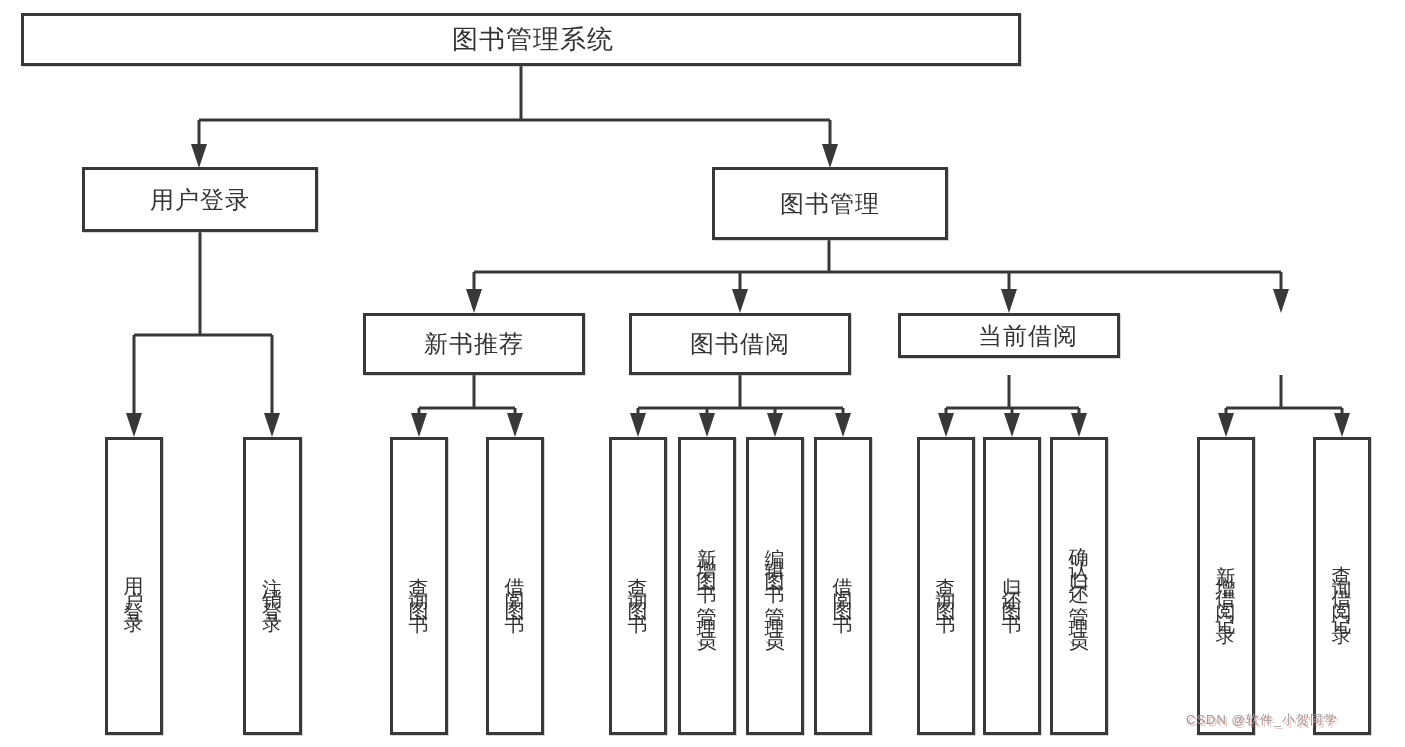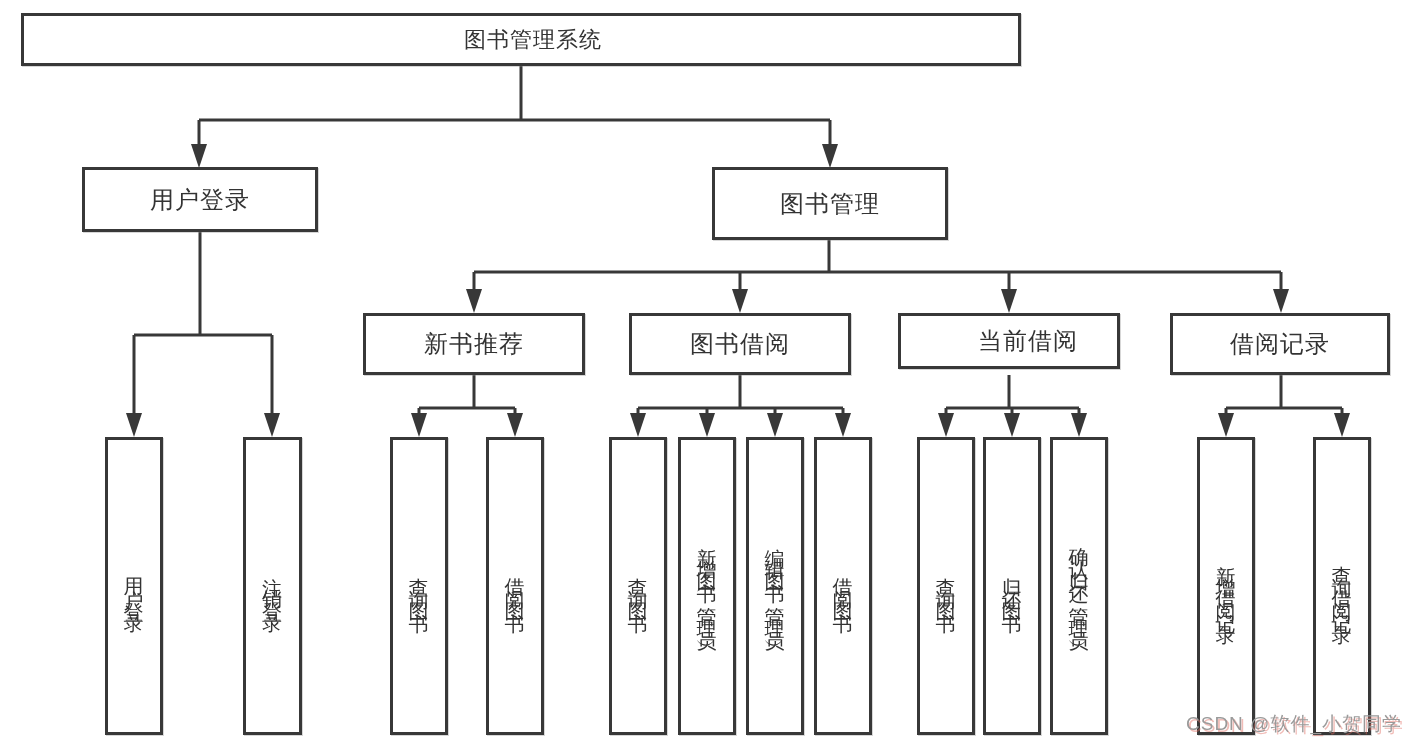--- a/index.html
+++ b/index.html
@@ -33,37 +33,37 @@
     align-items: center;
     justify-content: center;
     box-shadow: 1px 1px 0 rgba(140,140,140,0.35);
   }
   .node.h {
     font-size: 24px;
     letter-spacing: 1px;
     white-space: nowrap;
   }
   .node.root {
-    font-size: 22px;
+    font-size: 26px;
     padding-left: 24px;
   }
   .node.v {
     font-size: 20px;
   }
   .node.v .vtext {
     writing-mode: vertical-rl;
     text-orientation: mixed;
     letter-spacing: 12px;
     line-height: 1;
   }
   .watermark {
     position: absolute;
     left: 1186px;
     top: 711px;
-    font-size: 19px;
+    font-size: 13px;
     letter-spacing: 1px;
     color: #9a9a9a;
     text-shadow: 2px 2px 0 rgba(224,106,95,0.45);
     white-space: nowrap;
   }
 </style>
 </head>
 <body>
 
 <div class="stage">
@@ -136,25 +136,22 @@
   <div class="node h" style="left:712px; top:167px; width:236px; height:73px;">
     <span>图书管理</span>
   </div>
 
   <div class="node h" style="left:629px; top:313px; width:222px; height:62px;">
     <span>图书借阅</span>
   </div>
   <div class="node h" style="left:363px; top:313px; width:222px; height:62px;">
     <span>新书推荐</span>
   </div>
-  <div class="node h" style="left:898px; top:313px; width:222px; height:56px;padding-left:38px;">
+  <div class="node h" style="left:898px; top:313px; width:222px; height:45px;padding-left:38px;">
     <span>当前借阅</span>
-  </div>
-  <div class="node h" style="left:1170px; top:313px; width:220px; height:62px;">
-    <span>借阅记录</span>
   </div>
 
   <div class="node v" style="left:105px; top:437px; width:58px; height:298px;">
     <span class="vtext">用户登录</span>
   </div>
   <div class="node v" style="left:243px; top:437px; width:59px; height:298px;">
     <span class="vtext">注销登录</span>
   </div>
 
   <div class="node v" style="left:390px; top:437px; width:58px; height:298px;">

